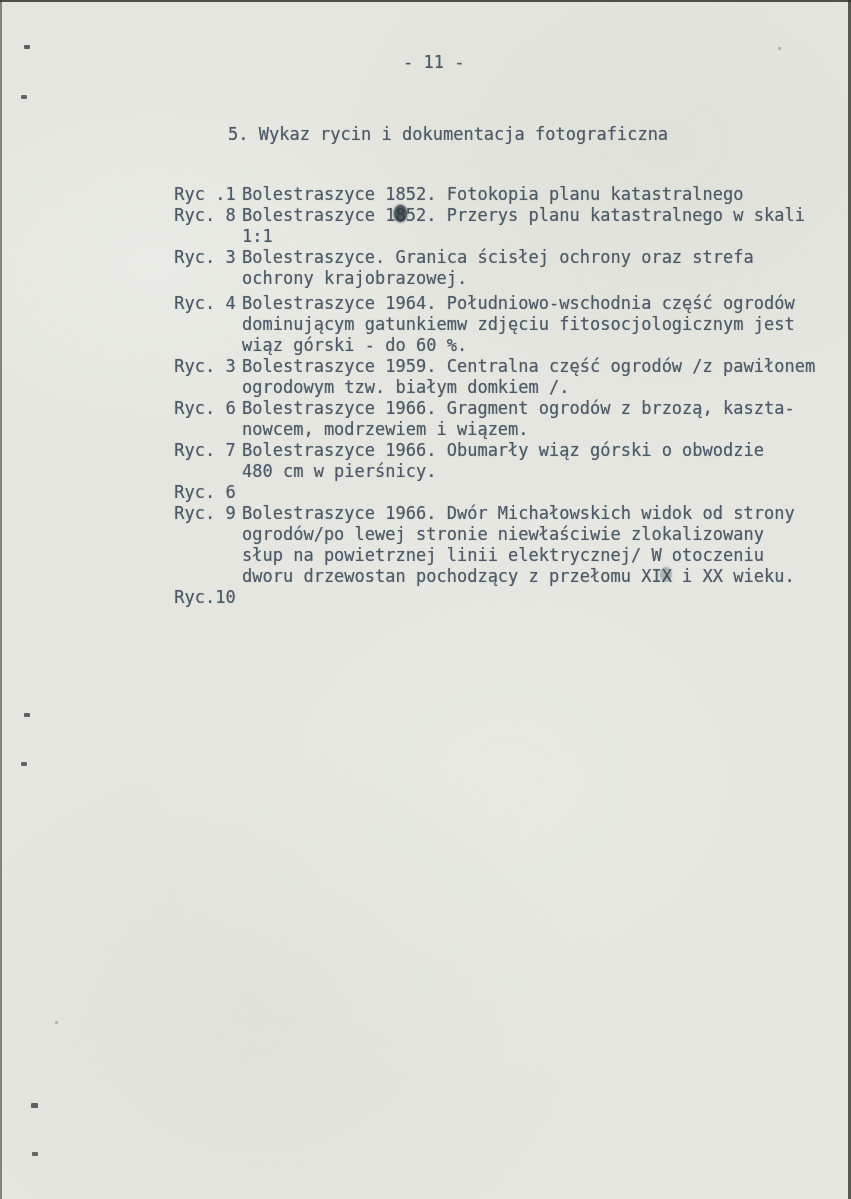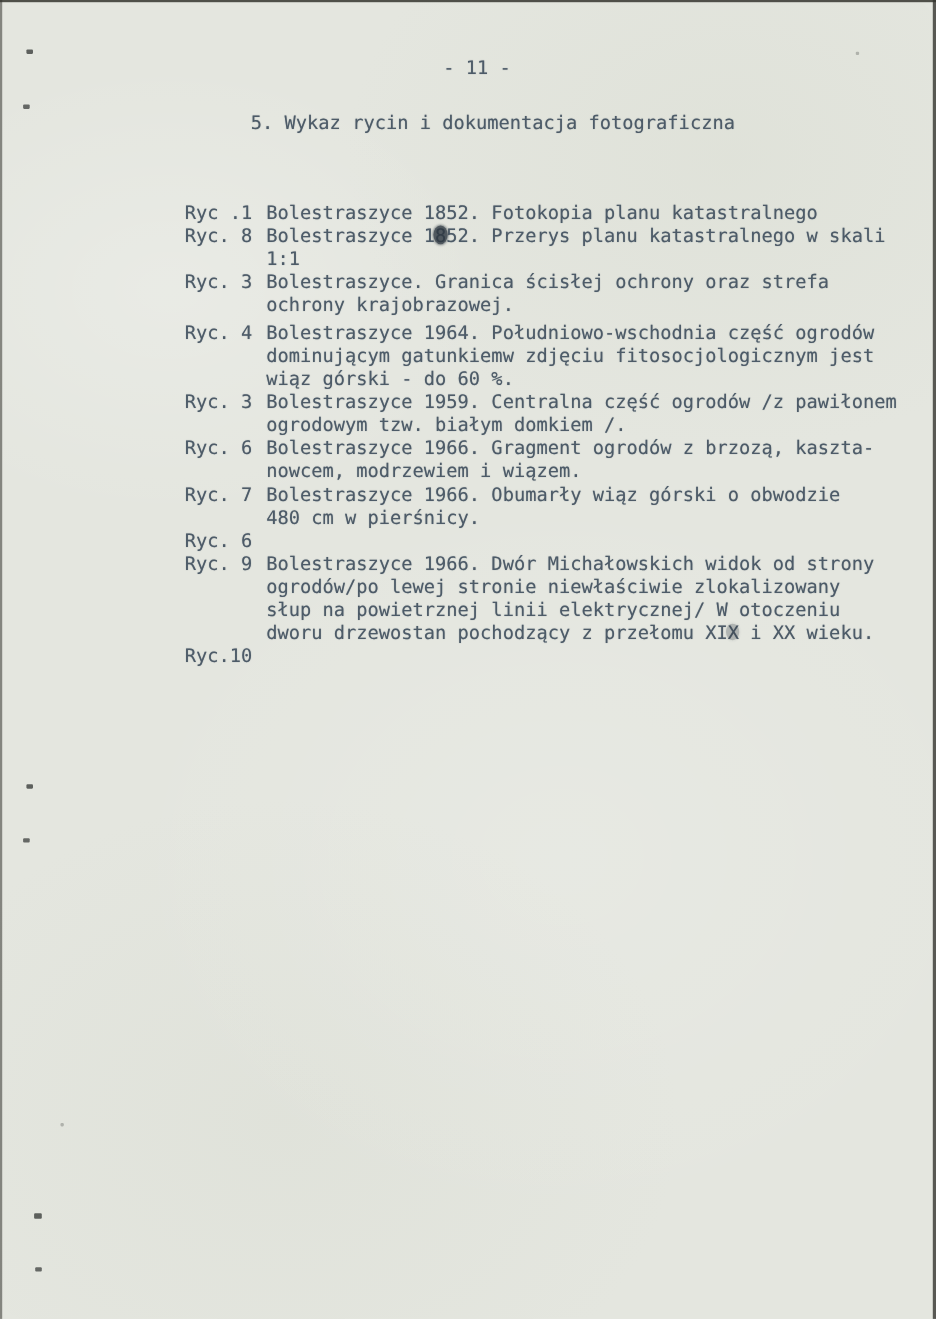--- a/index.html
+++ b/index.html
@@ -32,26 +32,26 @@
 
   .typed{
     color:var(--ink);
     font-size:17px;
     line-height:21px;
     text-shadow:0 0 1px rgba(77,91,104,0.55);
     letter-spacing:0;
     white-space:pre;
   }
   .page-number{position:absolute;left:403px;top:52px;}
-  .heading{position:absolute;left:228px;top:102px;}
+  .heading{position:absolute;left:228px;top:124px;}
 
   .figure-list{position:absolute;left:168px;top:184px;}
   .entry{display:flex;align-items:flex-start;}
   .entry:nth-child(4){margin-top:4px;}   
-  .ryc-label{display:inline-block;width:74px;flex:0 0 74px;}
+  .ryc-label{display:inline-block;width:74px;flex:0 0 74px;text-align:center;}
   .ryc-lines{white-space:pre;}
 
   .blotch{position:absolute;background:var(--ink-dark);border-radius:50%;}
   .blotch-1852{left:394px;top:205px;width:13px;height:17px;opacity:.8;box-shadow:0 0 2px 1px rgba(44,54,64,.6);}
   .blotch-xix{left:660px;top:567px;width:12px;height:15px;opacity:.28;box-shadow:0 0 2px 1px rgba(44,54,64,.25);}
 
   .speck{position:absolute;background:#3b3e3c;border-radius:1px;}
 </style>
 </head>
 <body>

